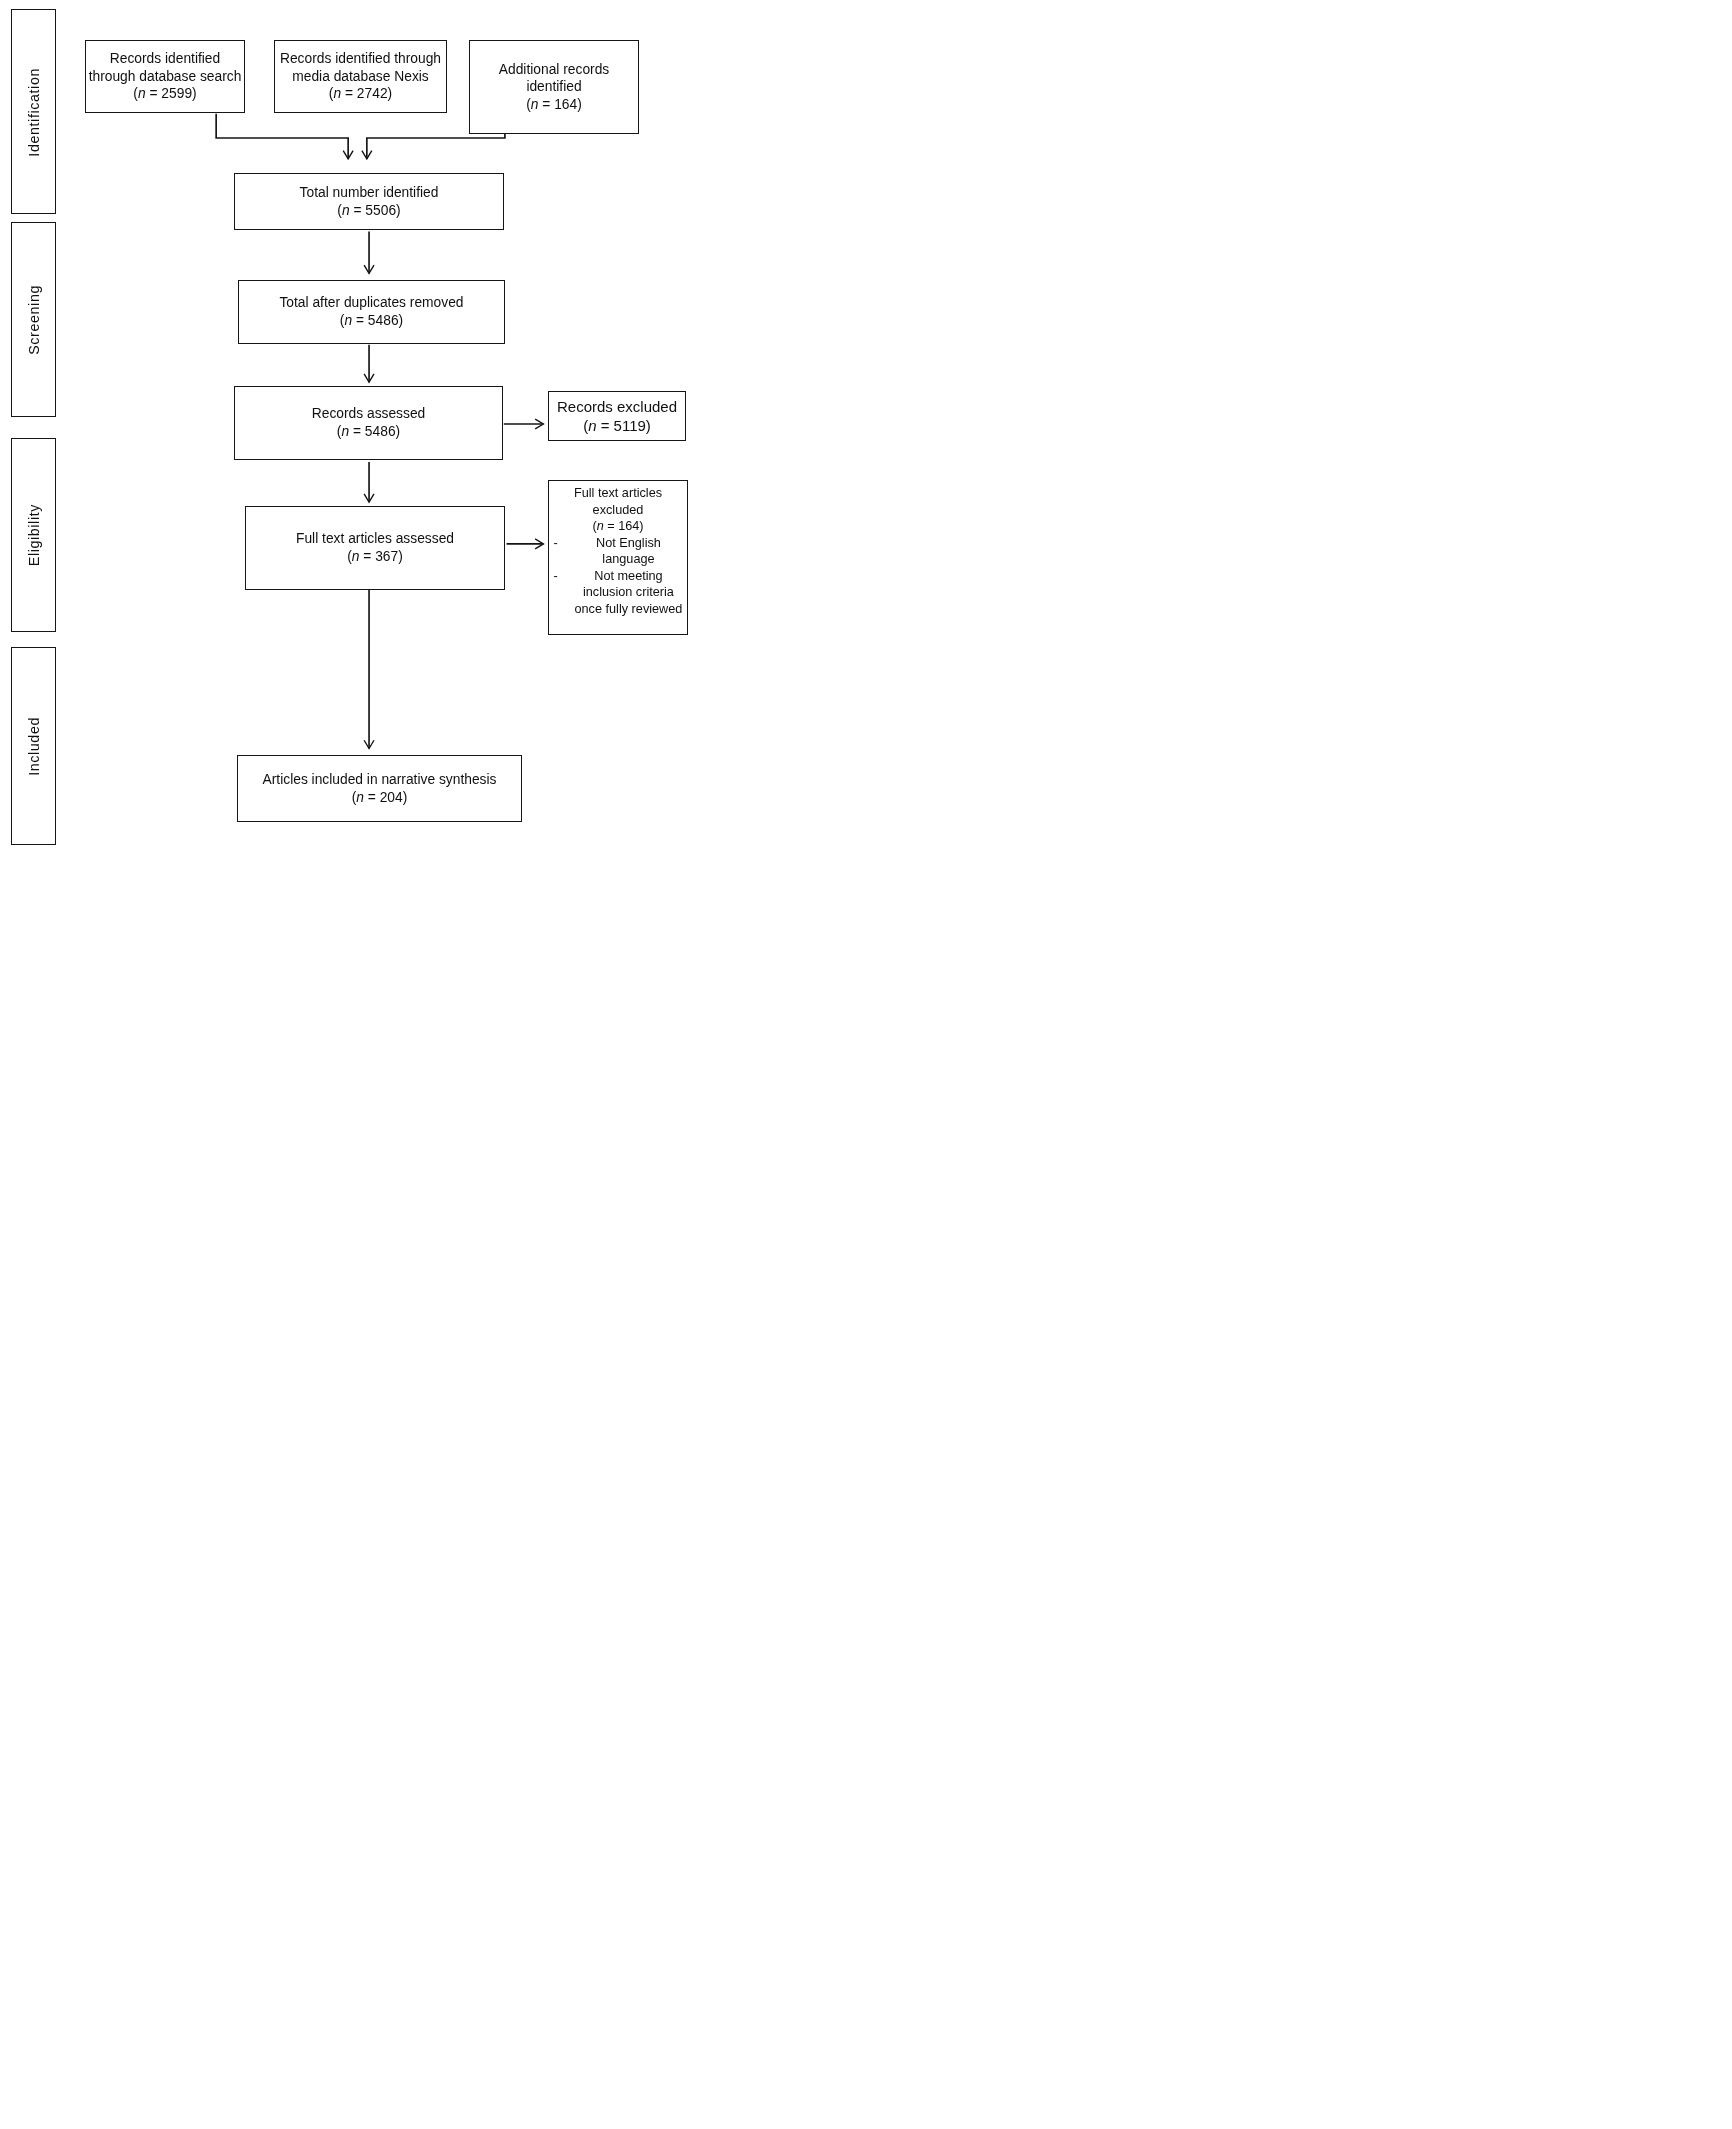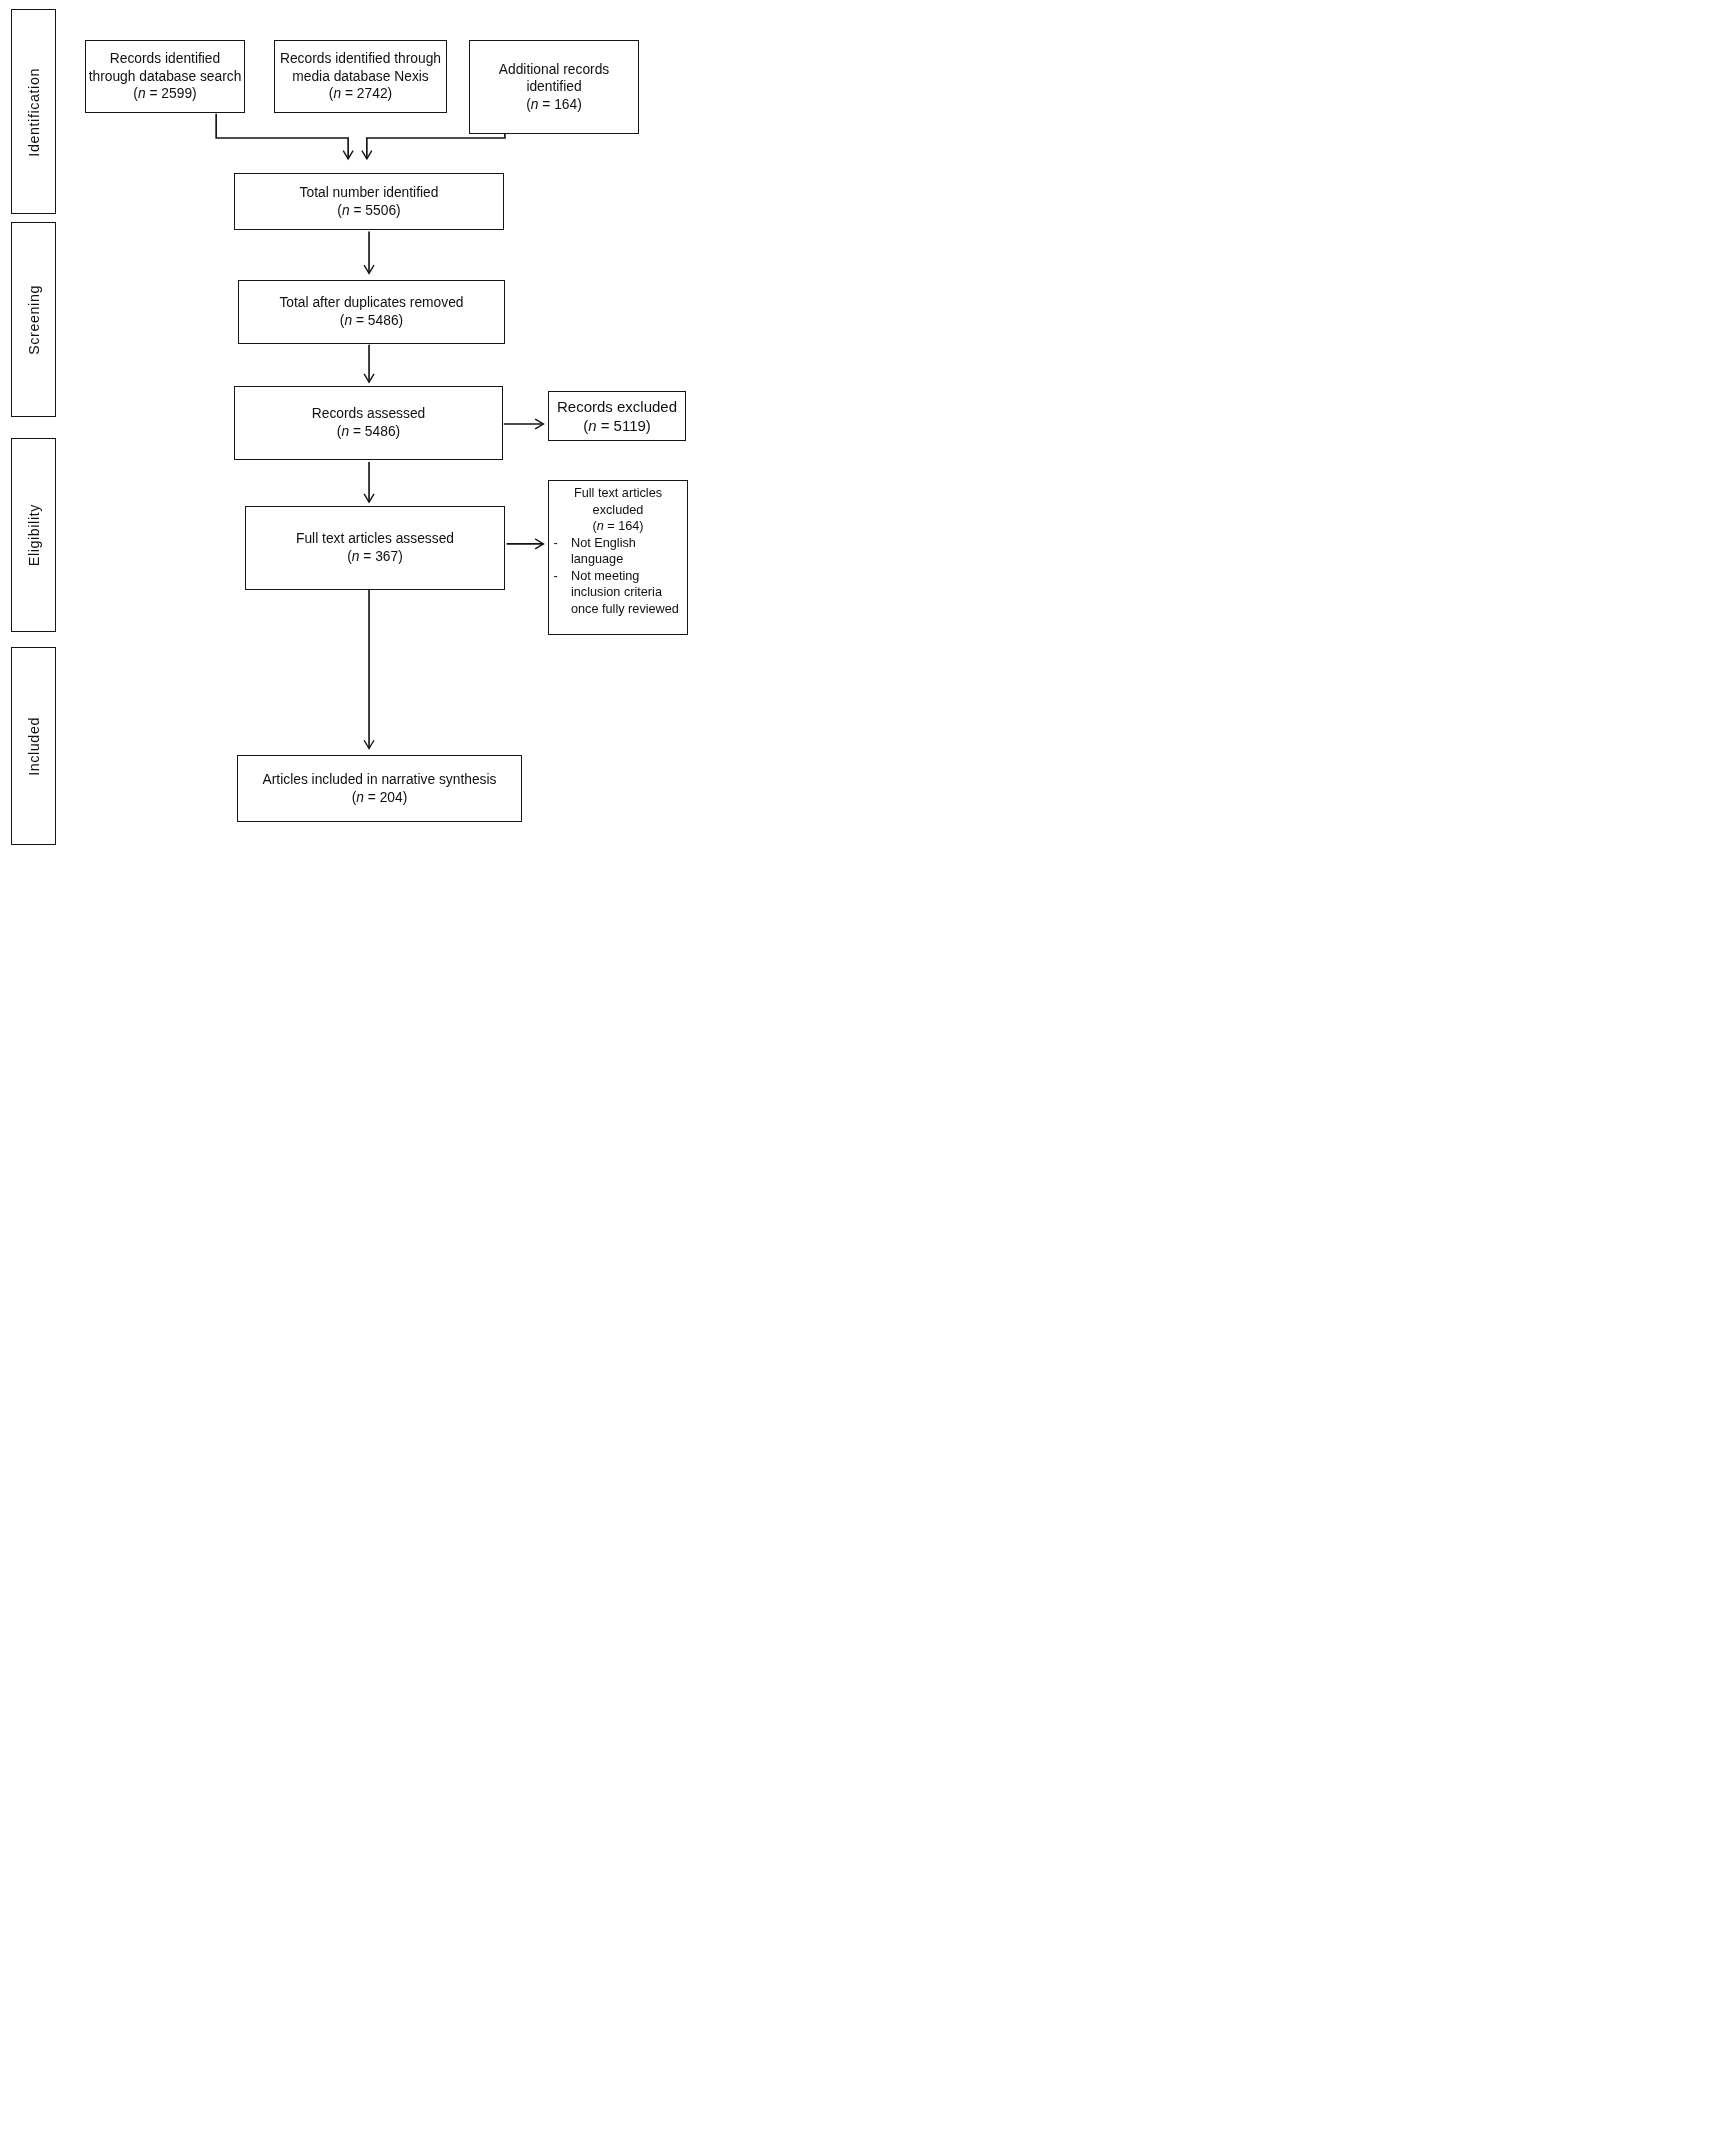--- a/index.html
+++ b/index.html
@@ -69,21 +69,21 @@
   .bx-rexcl    { left: 548px; top: 391px;  width: 138px; height: 50px;  font-size: 15px; }
   .bx-fulltext { left: 245px; top: 506px;  width: 260px; height: 84px; }
   .bx-ftexcl   { left: 548px; top: 480px;  width: 140px; height: 155px;
                  font-size: 12.7px; line-height: 1.3; justify-content: flex-start; padding-top: 4.4px; }
   .bx-included { left: 237px; top: 755px; width: 285px; height: 67px; }
   .bx-included .lbl { max-width: 237px; margin: 0 auto; }
 
   .bullets { width: 100%; margin-top: 0; }
   .bullet { display: flex; text-align: left; }
   .bullet .dash { flex: none; width: 22px; padding-left: 4.4px; box-sizing: border-box; }
-  .bullet .btxt { flex: 1; padding-right: 1.1px; }
+  .bullet .btxt { flex: 1; padding-right: 1.1px; text-align: center; }
 </style>
 </head>
 <body>
 
 <div class="page">
 
   <svg class="conn-layer" viewBox="0 0 1260 1560" fill="none" stroke="#141414" stroke-width="3">
     <g>
       <polyline points="393,206 393,250 633,250 633,288"></polyline>
       <polyline points="624,273 633,288 642,273" stroke-width="2.5"></polyline>

